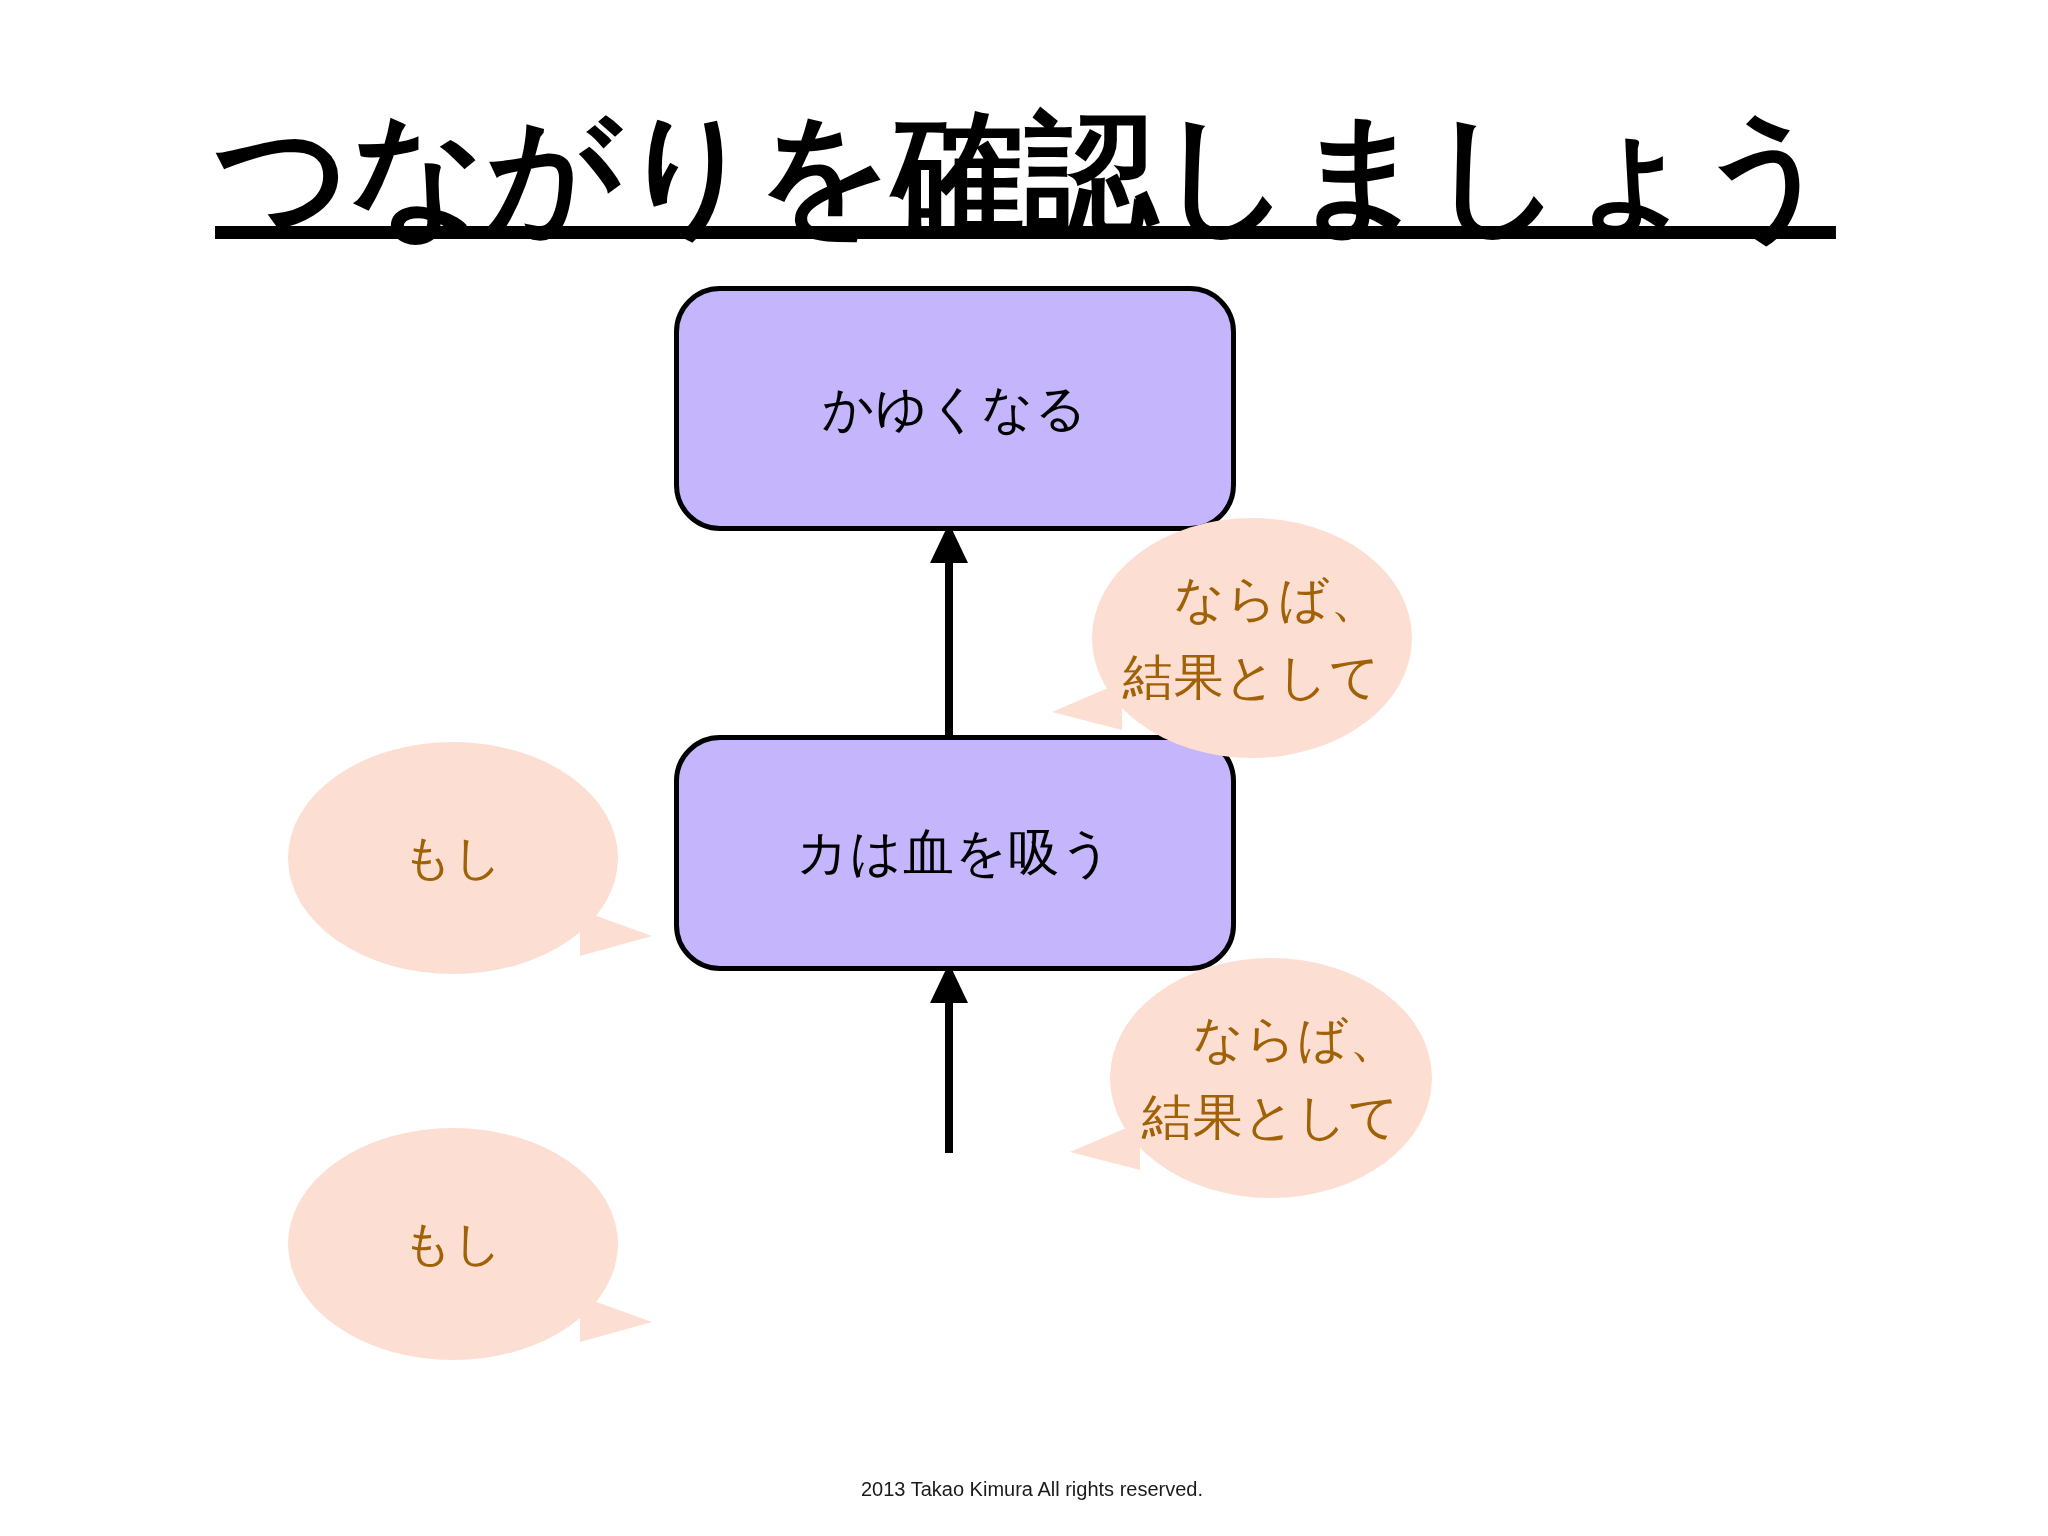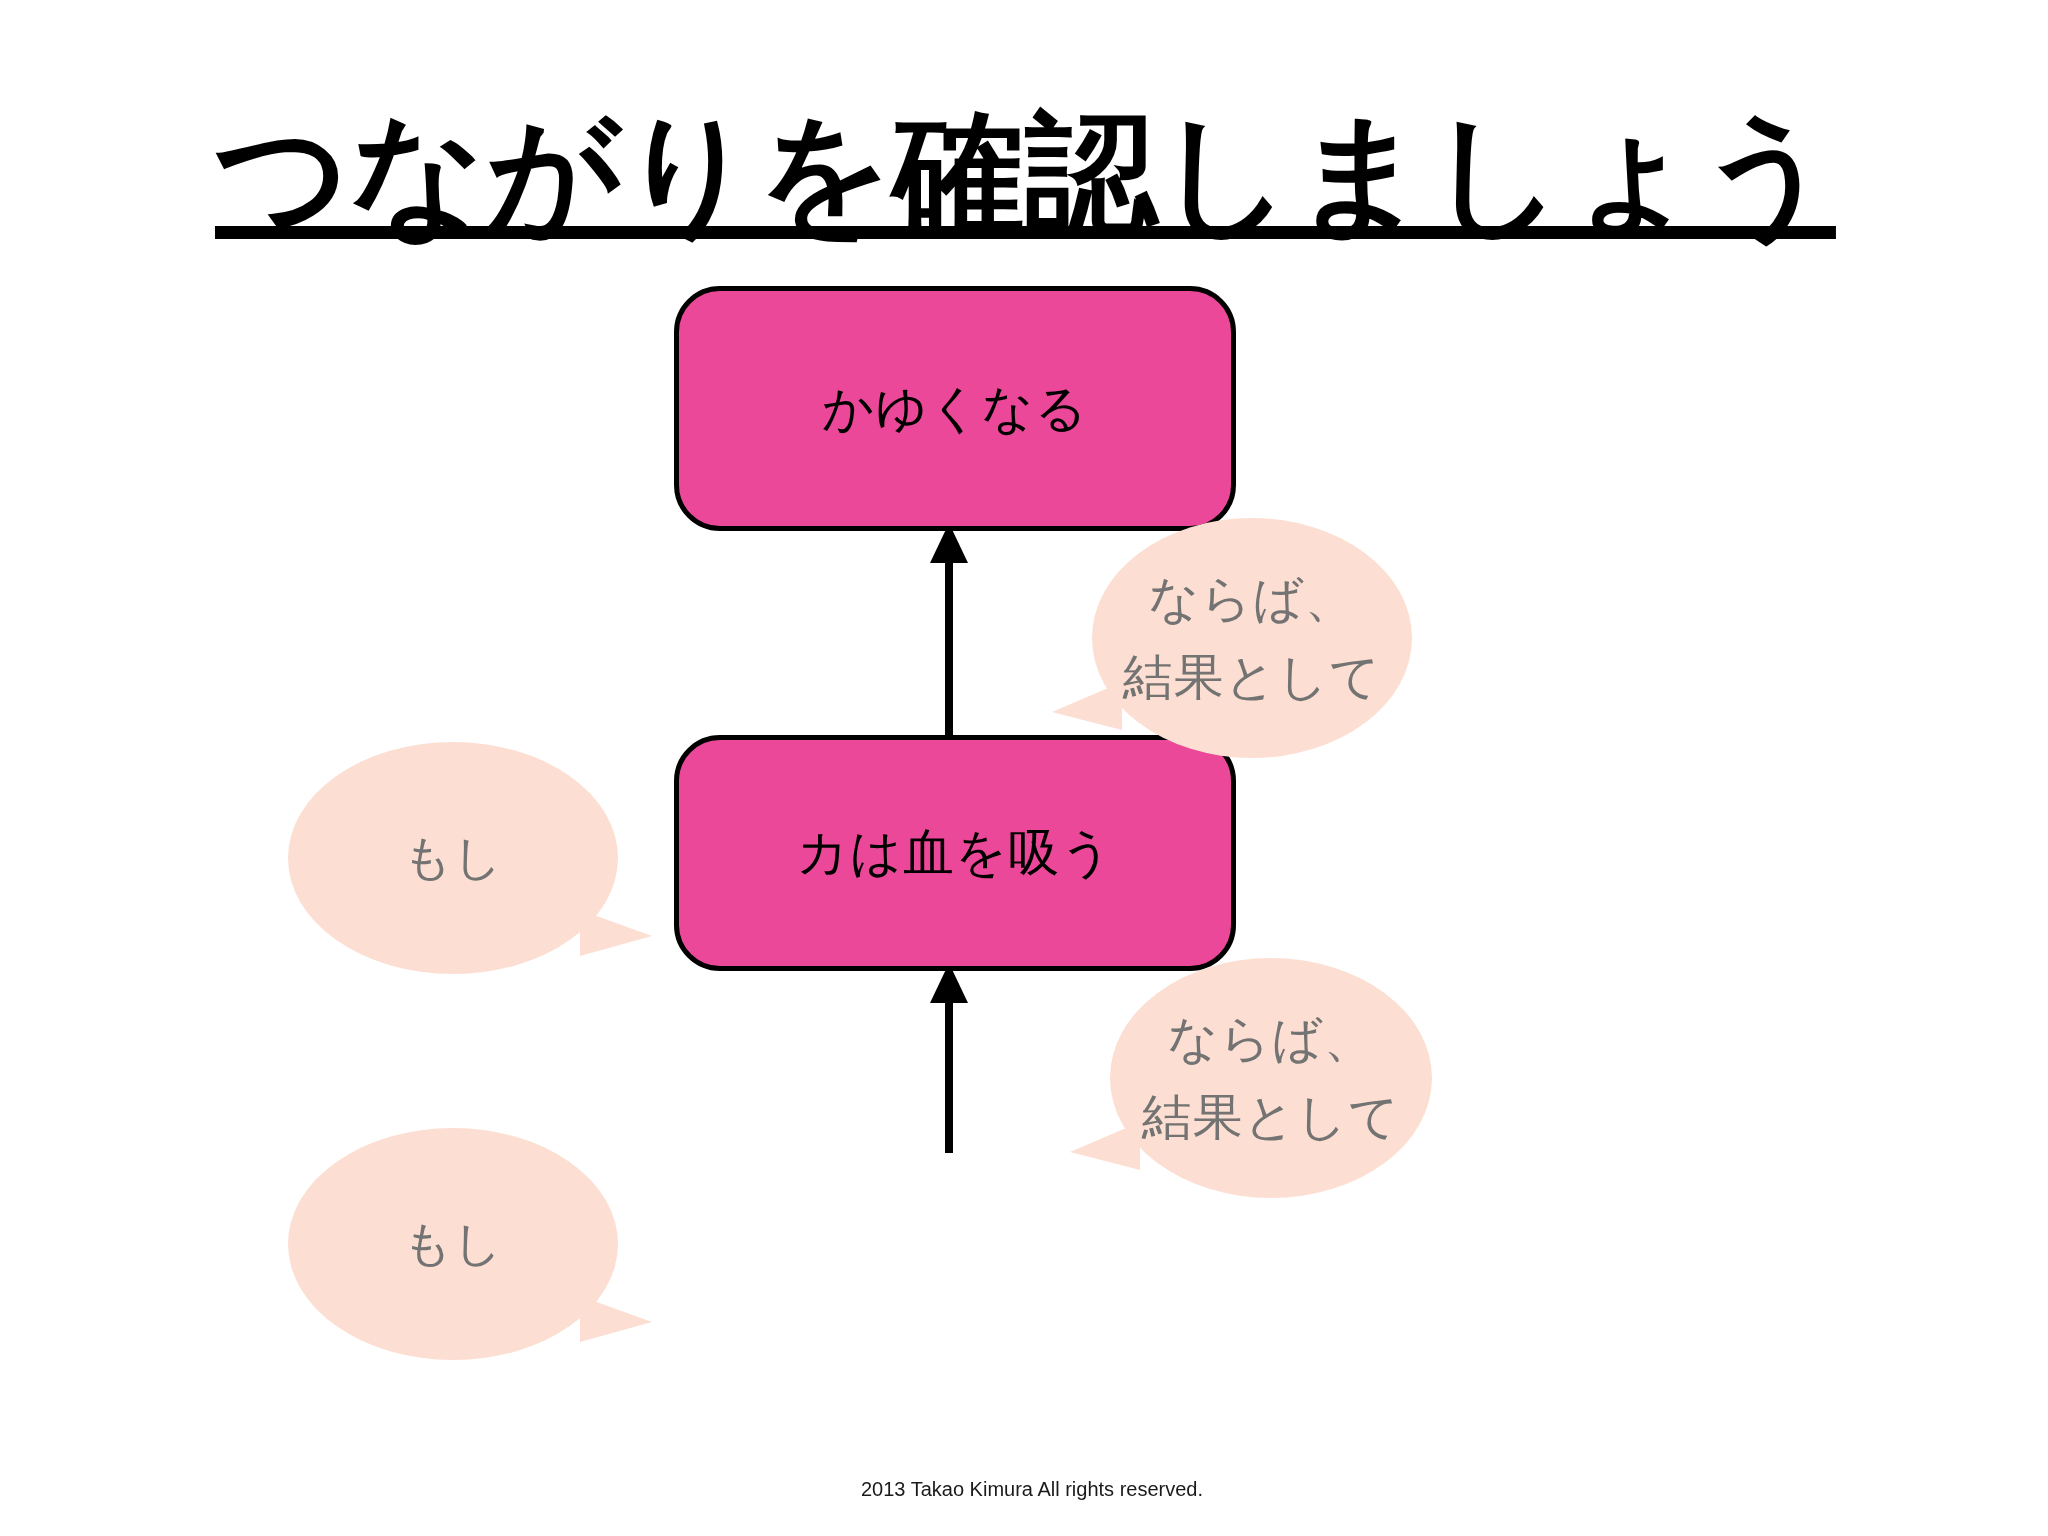--- a/index.html
+++ b/index.html
@@ -37,21 +37,21 @@
     text-decoration: underline;
   }
 
   
   .flow-box {
     position: absolute;
     left: 674px;
     width: 562px;
     border: 5px solid #000000;
     border-radius: 46px;
-    background: #ec4899;
+    background: #c4b5fd;
     box-sizing: border-box;
     display: flex;
     align-items: center;
     justify-content: center;
     z-index: 3;
   }
   .flow-box-label {
     font-size: 51px;
     line-height: 74px;
     font-weight: 400;
@@ -99,23 +99,23 @@
     background: #FCDFD2;
     border-radius: 50%;
     display: flex;
     align-items: center;
     justify-content: center;
     z-index: 5;
   }
   .bubble-label {
     font-size: 50px;
     line-height: 78px;
-    text-align: center;
+    text-align: right;
     white-space: pre-line;
-    color: #737373;
+    color: #a16207;
     letter-spacing: 1px;
     position: relative;
     z-index: 2;
   }
   .bubble-label.big {
     font-size: 48px;
     line-height: 78px;
   }
   .bubble-tail {
     position: absolute;

